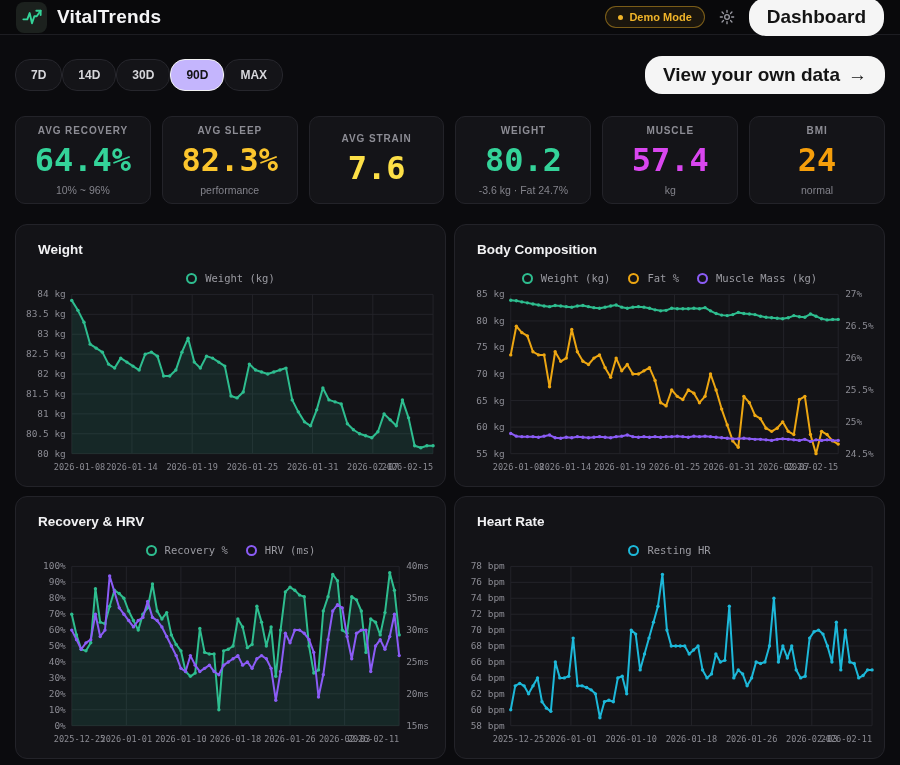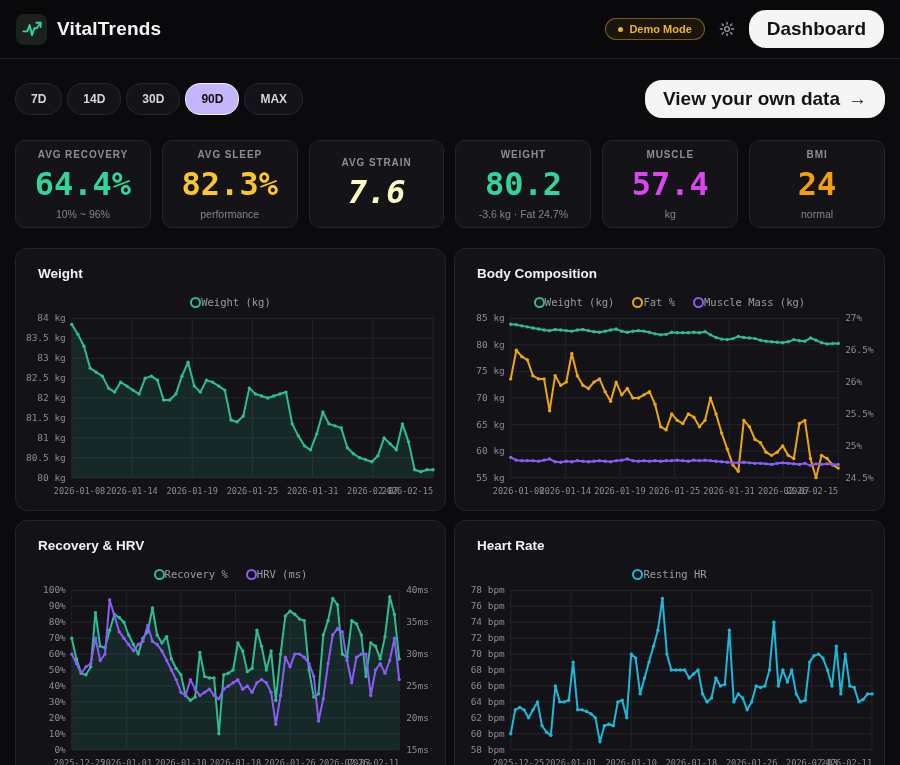--- a/index.html
+++ b/index.html
@@ -1,58 +1,58 @@
 <!DOCTYPE html>
 <html><head>
 <meta charset="utf-8">
 <style>
   * { margin:0; padding:0; box-sizing:border-box; }
   html,body { width:900px; background:#0b0b0e; font-family:"Liberation Sans", sans-serif; color:#ececef; }
   body { min-height:765px; }
 
   
-  .header { height:59px; background:#09090b; border-bottom:1px solid #1d1d22;
+  .header { height:35px; background:#09090b; border-bottom:1px solid #1d1d22;
             display:flex; justify-content:space-between; padding:0 16px; }
   .header-left { display:flex; align-items:center; gap:10px; }
   .logo-box { width:31px; height:31px; border-radius:8px; background:#1c211e; display:flex; align-items:center; justify-content:center; }
   .app-title { font-size:19px; font-weight:bold; letter-spacing:0.2px; color:#f4f4f6; }
   .header-right { display:flex; align-items:center; gap:14px; }
   .demo-badge { display:flex; align-items:center; gap:6px; font-size:11px; font-weight:bold; color:#f0b429;
                 background:rgba(240,180,41,0.08); border:1px solid rgba(240,180,41,0.45);
                 border-radius:11px; padding:4px 12px; }
   .demo-dot { width:5px; height:5px; border-radius:50%; background:#f0b429; }
   .icon-btn { background:none; border:none; cursor:pointer; display:flex; align-items:center; color:#9a9aa2; }
   .btn-white { background:#f5f5f5; color:#141414; border:none; border-radius:17px;
                font-family:"Liberation Sans", sans-serif; font-size:19px; font-weight:bold;
                padding:8px 18px; cursor:pointer; }
 
   
   .main { padding:0 15px; }
   .toolbar { display:flex; align-items:center; justify-content:space-between; margin-top:21px; }
-  .ranges { display:flex; gap:5px; }
+  .ranges { display:flex; }
   .pill { background:#141418; border:1px solid #26262c; color:#d6d6da; border-radius:15px;
           font-family:"Liberation Sans", sans-serif; font-size:12px; font-weight:bold;
           padding:8px 15px; cursor:pointer; }
   .pill.active { background:#c4b5fd; border-color:#f2f2f2; color:#131313; }
   .view-data { display:flex; align-items:center; gap:8px; }
 
   
   .stats-row { display:grid; grid-template-columns:repeat(6,1fr); gap:11px; margin-top:22px;border-radius:31px; }
   .stat-card { background:#141418; border:1px solid #232329; border-radius:10px;
                height:88px; display:flex; flex-direction:column; align-items:center; justify-content:center; gap:5px; }
   .stat-label { font-size:10px; font-weight:bold; letter-spacing:0.9px; color:#8d8d95; text-transform:uppercase; }
   .stat-value { font-family:"DejaVu Sans Mono", monospace; font-size:32px; font-weight:bold; }
   .stat-sub { font-size:10.5px; color:#83838b; }
 
   
   .charts-grid { display:grid; grid-template-columns:1fr 1fr; gap:9px 8px; margin-top:20px; padding-bottom:4px; }
   .chart-card { background:#131317; border:1px solid #232329; border-radius:12px; padding:17px 0 8px 0; }
   .chart-title { font-size:13.5px; font-weight:bold; color:#f2f2f4; padding:0 22px; }
   .legend { display:flex; justify-content:center; align-items:center; gap:18px; margin-top:13px; height:16px; }
-  .legend-item { display:flex; align-items:center; gap:0; font-family:"DejaVu Sans Mono", monospace;
+  .legend-item { display:flex; align-items:center; gap:8px; font-family:"DejaVu Sans Mono", monospace;
                  font-size:10.5px; color:#9a9aa1; }
   .legend-ring { width:11px; height:11px; border-radius:50%; border:2px solid; background:transparent; }
   .chart-svg { display:block; width:100%; height:190px; margin-top:2px; }
   .tick { font-family:"DejaVu Sans Mono", monospace; font-size:9.5px; fill:#8b8b93; }
   .xtick { font-family:"DejaVu Sans Mono", monospace; font-size:8.6px; fill:#8b8b93; }
 </style>
 </head>
 <body>
 
 <header class="header">
@@ -101,21 +101,21 @@
         <div class="stat-value" style="color: rgb(52, 211, 153);">64.4%</div>
         <div class="stat-sub">10% ~ 96%</div>
       </div>
       <div class="stat-card">
         <div class="stat-label">AVG SLEEP</div>
         <div class="stat-value" style="color: rgb(251, 197, 45);">82.3%</div>
         <div class="stat-sub">performance</div>
       </div>
       <div class="stat-card">
         <div class="stat-label">AVG STRAIN</div>
-        <div class="stat-value" style="color: #fef9c3; font-style: italic;">7.6</div>
+        <div class="stat-value" style="color: #fde047;">7.6</div>
       </div>
       <div class="stat-card">
         <div class="stat-label">WEIGHT</div>
         <div class="stat-value" style="color: rgb(52, 211, 153);">80.2</div>
         <div class="stat-sub">-3.6 kg · Fat 24.7%</div>
       </div>
       <div class="stat-card">
         <div class="stat-label">MUSCLE</div>
         <div class="stat-value" style="color: #d946ef;">57.4</div>
         <div class="stat-sub">kg</div>

